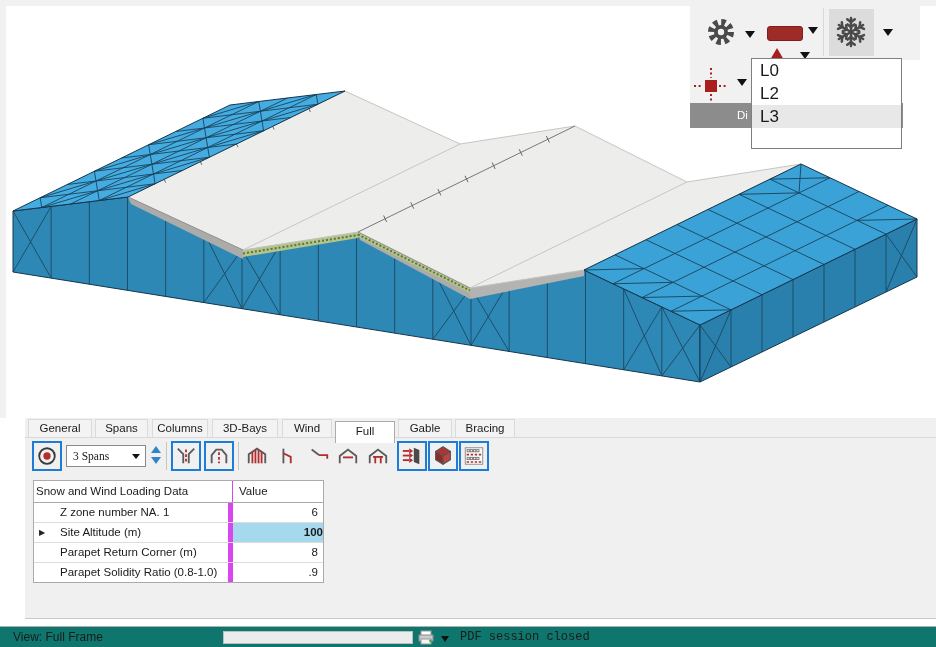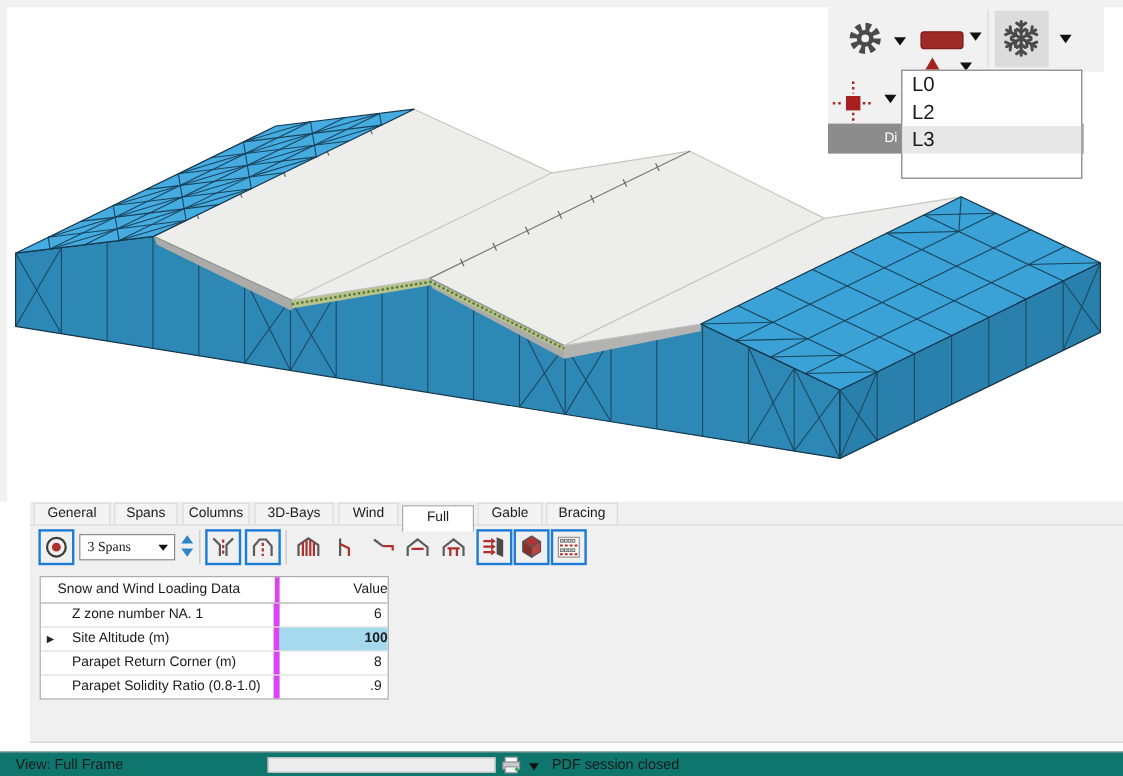--- a/index.html
+++ b/index.html
@@ -42,39 +42,39 @@
   .combo{position:absolute;left:41px;top:7px;width:80px;height:22px;background:#fff;border:1px solid #8A8A8A;
          box-sizing:border-box;font-size:11.5px;line-height:20px;padding-left:6px;cursor:pointer;font-family:Liberation Serif, serif;}
   .combo .tri-dn{right:5px;top:8px;border-left-width:4px;border-right-width:4px;border-top-width:5px;}
   .spinner{position:absolute;left:126px;top:8px;width:10px;height:20px;cursor:pointer;}
   .spin-up{width:0;height:0;border-left:5px solid transparent;border-right:5px solid transparent;border-bottom:7px solid #2E86C8;margin-bottom:4px;}
   .spin-dn{width:0;height:0;border-left:5px solid transparent;border-right:5px solid transparent;border-top:7px solid #2E86C8;}
 
   
   .prop-table{position:absolute;left:8px;top:62px;width:289px;background:#fff;border:1px solid #ABABAB;font-size:11.5px;}
   .pt-header{display:flex;height:21px;border-bottom:1px solid #ABABAB;}
-  .pt-h1{width:199px;box-sizing:border-box;padding-left:14px;line-height:21px;border-right:4px solid #d946ef;}
-  .pt-h2{flex:1;padding-left:6px;line-height:21px;text-align:right;}
+  .pt-h1{width:199px;box-sizing:border-box;padding-left:2px;line-height:21px;border-right:1px solid #d946ef;}
+  .pt-h2{flex:1;padding-left:6px;line-height:21px;}
   .pt-row{display:flex;height:19px;border-bottom:1px solid #DCDCDC;cursor:pointer;}
   .pt-row:last-child{border-bottom:none;}
   .pt-marker{width:16px;text-align:center;font-size:8px;line-height:19px;color:#222;}
   .pt-label{width:183px;box-sizing:border-box;padding-left:10px;line-height:19px;border-right:5px solid #d946ef;
             white-space:nowrap;overflow:hidden;}
   .pt-value{flex:1;line-height:19px;text-align:right;padding-right:5px;}
   .pt-row.selected .pt-value{background:#A5D9EE;font-weight:bold;text-align:right;padding-left:4px;padding-right:0;}
 
   
   .white-strip{position:absolute;left:0;top:619px;width:936px;height:7px;background:#fff;}
   .statusbar{position:absolute;left:0;top:626px;width:936px;height:21px;background:#0f766e;
              border-top:1px solid #B0B0B0;box-sizing:border-box;font-size:12px;}
   .sb-view{position:absolute;left:13px;top:3px;}
   .sb-progress{position:absolute;left:223px;top:4px;width:190px;height:13px;background:#ECECEC;border:1px solid #BDBDBD;box-sizing:border-box;}
   .sb-printer{position:absolute;left:418px;top:3px;cursor:pointer;}
   .sb-tri{position:absolute;left:441px;top:9px;border-left-width:4px;border-right-width:4px;border-top-width:6px;}
-  .sb-msg{position:absolute;left:460px;top:3px;}
+  .sb-msg{position:absolute;left:460px;top:3px;font-family:Liberation Mono, monospace;}
 </style>
 </head>
 <body>
 
 <div id="app">
 
   <div class="frame-top"></div>
   <div class="frame-left"></div>
 
   <svg id="building" width="936" height="418" viewBox="0 0 936 418">

